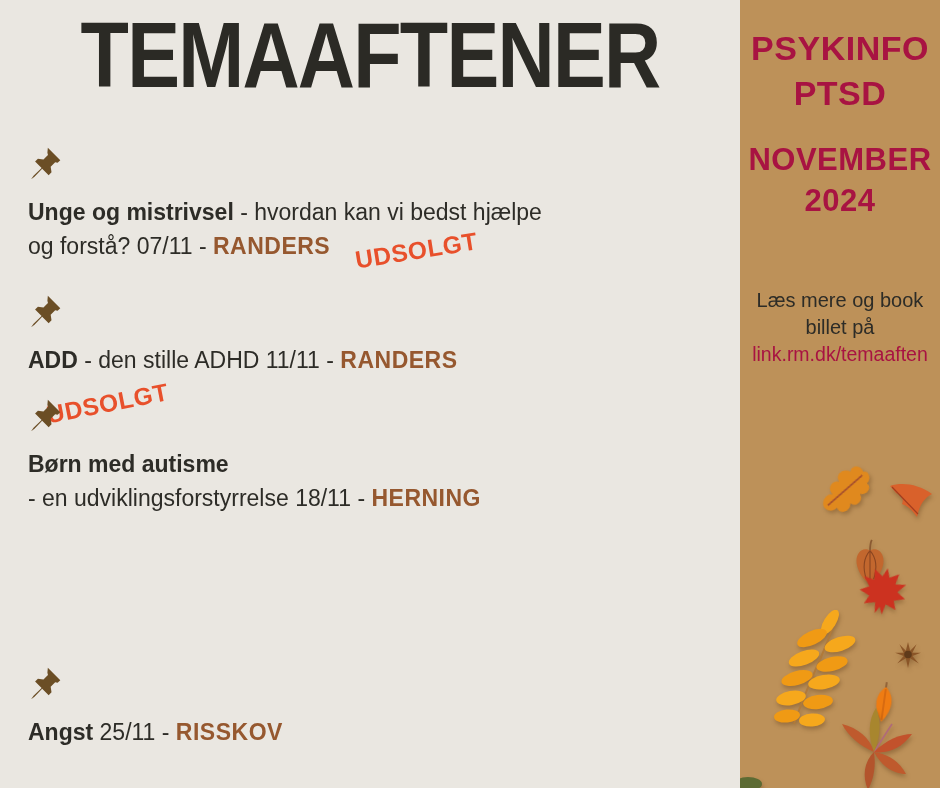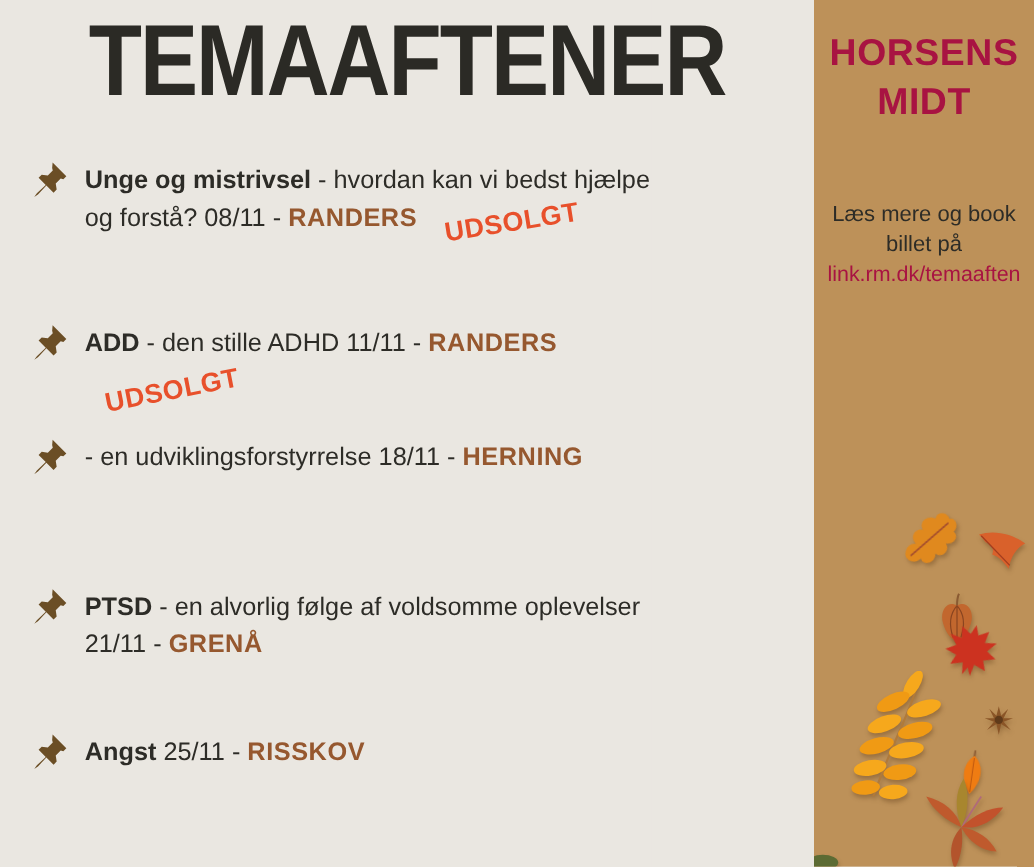--- a/index.html
+++ b/index.html
@@ -12,21 +12,21 @@
   .poster { position:absolute; inset:0; }
 
   
   .main { position:absolute; left:0; top:0; width:592px; height:788px; background:#eae7e1; }
   .title {
     position:absolute; top:4px; left:0; width:740px; margin:0;
     text-align:center; font-size:92px; line-height:102px; font-weight:bold;
     color:#2b2a25; letter-spacing:-2px;
     transform:scaleX(.86); transform-origin:50% 0;
   }
-  .event { position:absolute; left:28px; display:flex; gap:15px; align-items:flex-start; }
+  .event { position:absolute; left:28px; display:flex; gap:15px; align-items:flex-start;flex-direction:column; }
   .pin { width:34px; height:34px; flex:none; margin-top:0; }
   .etext { font-size:23px; line-height:34px; color:#2d2c27; max-width:640px; }
   .b { font-weight:bold; }
   .city { font-weight:bold; color:#96582f; letter-spacing:.5px; }
   .badge {
     display:inline-block; font-weight:bold; color:#e8502b; font-size:24.5px;
     transform:rotate(-9deg) translateY(5px); margin-left:24px; letter-spacing:.5px;
   }
   .badge.tilt2 { transform:rotate(-11deg) translateY(10px); margin-left:16px; }
 
@@ -50,64 +50,57 @@
 
   <div class="main">
     <h1 class="title">TEMAAFTENER</h1>
 
     <div class="event" style="top:146px">
       <svg class="pin" viewBox="0 0 24 24">
         <path d="M14 1.2l8.8 8.8-1.9 1.9-1.7-.4-3.2 3.2.6 3.9-2 2-4.6-4.6-5.4 5.7-2.4 1.7 1.7-2.4 5.7-5.4-4.6-4.6 2-2 3.9.6 3.2-3.2-.4-1.7z" fill="#6b4e25"></path>
       </svg>
       <div class="etext">
         <div><span class="b">Unge og mistrivsel</span><span> - hvordan kan vi bedst hjælpe</span></div>
-        <div><span>og forstå? 08/11 - </span><span class="city">RANDERS</span><span class="badge">UDSOLGT</span></div>
+        <div><span>og forstå? 07/11 - </span><span class="city">RANDERS</span><span class="badge">UDSOLGT</span></div>
       </div>
     </div>
 
     <div class="event" style="top:294px">
       <svg class="pin" viewBox="0 0 24 24">
         <path d="M14 1.2l8.8 8.8-1.9 1.9-1.7-.4-3.2 3.2.6 3.9-2 2-4.6-4.6-5.4 5.7-2.4 1.7 1.7-2.4 5.7-5.4-4.6-4.6 2-2 3.9.6 3.2-3.2-.4-1.7z" fill="#6b4e25"></path>
       </svg>
       <div class="etext">
         <div><span class="b">ADD</span><span> - den stille ADHD 11/11 - </span><span class="city">RANDERS</span><span class="badge tilt2">UDSOLGT</span></div>
       </div>
     </div>
 
     <div class="event" style="top:398px">
       <svg class="pin" viewBox="0 0 24 24">
         <path d="M14 1.2l8.8 8.8-1.9 1.9-1.7-.4-3.2 3.2.6 3.9-2 2-4.6-4.6-5.4 5.7-2.4 1.7 1.7-2.4 5.7-5.4-4.6-4.6 2-2 3.9.6 3.2-3.2-.4-1.7z" fill="#6b4e25"></path>
       </svg>
       <div class="etext">
+        <div><span class="b">Børn med autisme</span></div>
         <div><span>- en udviklingsforstyrrelse 18/11 - </span><span class="city">HERNING</span></div>
       </div>
     </div>
 
-    <div class="event" style="top:534px">
-      <svg class="pin" viewBox="0 0 24 24">
-        <path d="M14 1.2l8.8 8.8-1.9 1.9-1.7-.4-3.2 3.2.6 3.9-2 2-4.6-4.6-5.4 5.7-2.4 1.7 1.7-2.4 5.7-5.4-4.6-4.6 2-2 3.9.6 3.2-3.2-.4-1.7z" fill="#6b4e25"></path>
-      </svg>
-      <div class="etext">
-        <div><span class="b">PTSD</span><span> - en alvorlig følge af voldsomme oplevelser</span></div>
-        <div><span>21/11 - </span><span class="city">GRENÅ</span></div>
-      </div>
-    </div>
 
     <div class="event" style="top:666px">
       <svg class="pin" viewBox="0 0 24 24">
         <path d="M14 1.2l8.8 8.8-1.9 1.9-1.7-.4-3.2 3.2.6 3.9-2 2-4.6-4.6-5.4 5.7-2.4 1.7 1.7-2.4 5.7-5.4-4.6-4.6 2-2 3.9.6 3.2-3.2-.4-1.7z" fill="#6b4e25"></path>
       </svg>
       <div class="etext">
         <div><span class="b">Angst</span><span> 25/11 - </span><span class="city">RISSKOV</span></div>
       </div>
     </div>
   </div>
 
   <aside class="sidebar">
-    <div class="brand">HORSENS MIDT</div>
+    <div class="brand">PSYKINFO PTSD</div>
+    <div class="month">NOVEMBER 2024</div>
     <div class="info">Læs mere og book billet på</div>
     <div class="link">link.rm.dk/temaaften</div>
 
     <svg class="leaf" style="left:78px;top:466px;width:56px;transform:rotate(-18deg)" viewBox="0 0 56 48">
       <path d="M2 30 C4 24 10 22 14 24 C10 16 18 10 24 14 C22 6 32 2 38 8 C40 2 50 4 50 12 C56 12 56 22 50 24 C54 30 46 36 40 32 C42 40 32 44 28 38 C26 46 14 46 14 38 C8 42 0 36 2 30 Z" fill="#e0891e"></path>
       <path d="M6 33 L48 15" stroke="#a34d2e" stroke-width="1.6" fill="none"></path>
     </svg>
 
     <svg class="leaf" style="left:148px;top:480px;width:46px" viewBox="0 0 46 40">
       <path d="M2 6 C14 2 30 4 44 14 C36 18 31 26 29 37 C24 30 20 26 14 24 C16 20 14 14 8 13 C6 10 4 8 2 6 Z" fill="#d9612b"></path>

